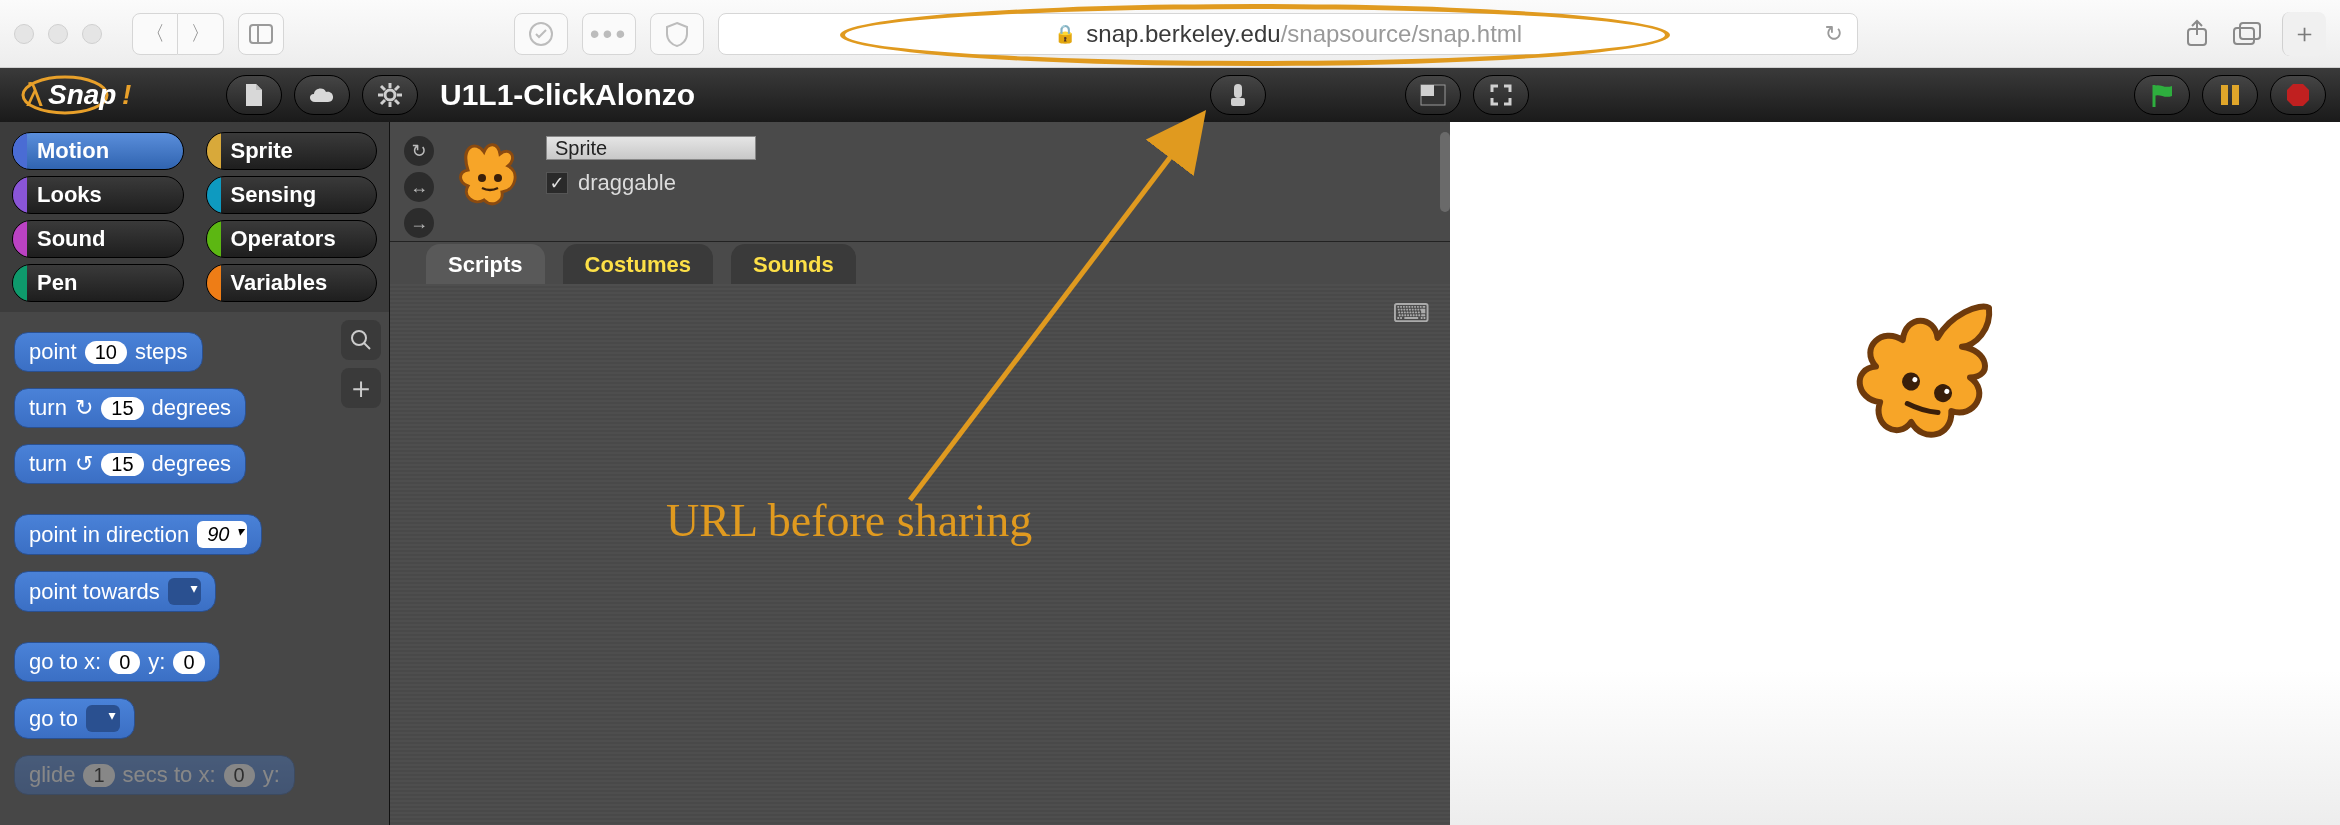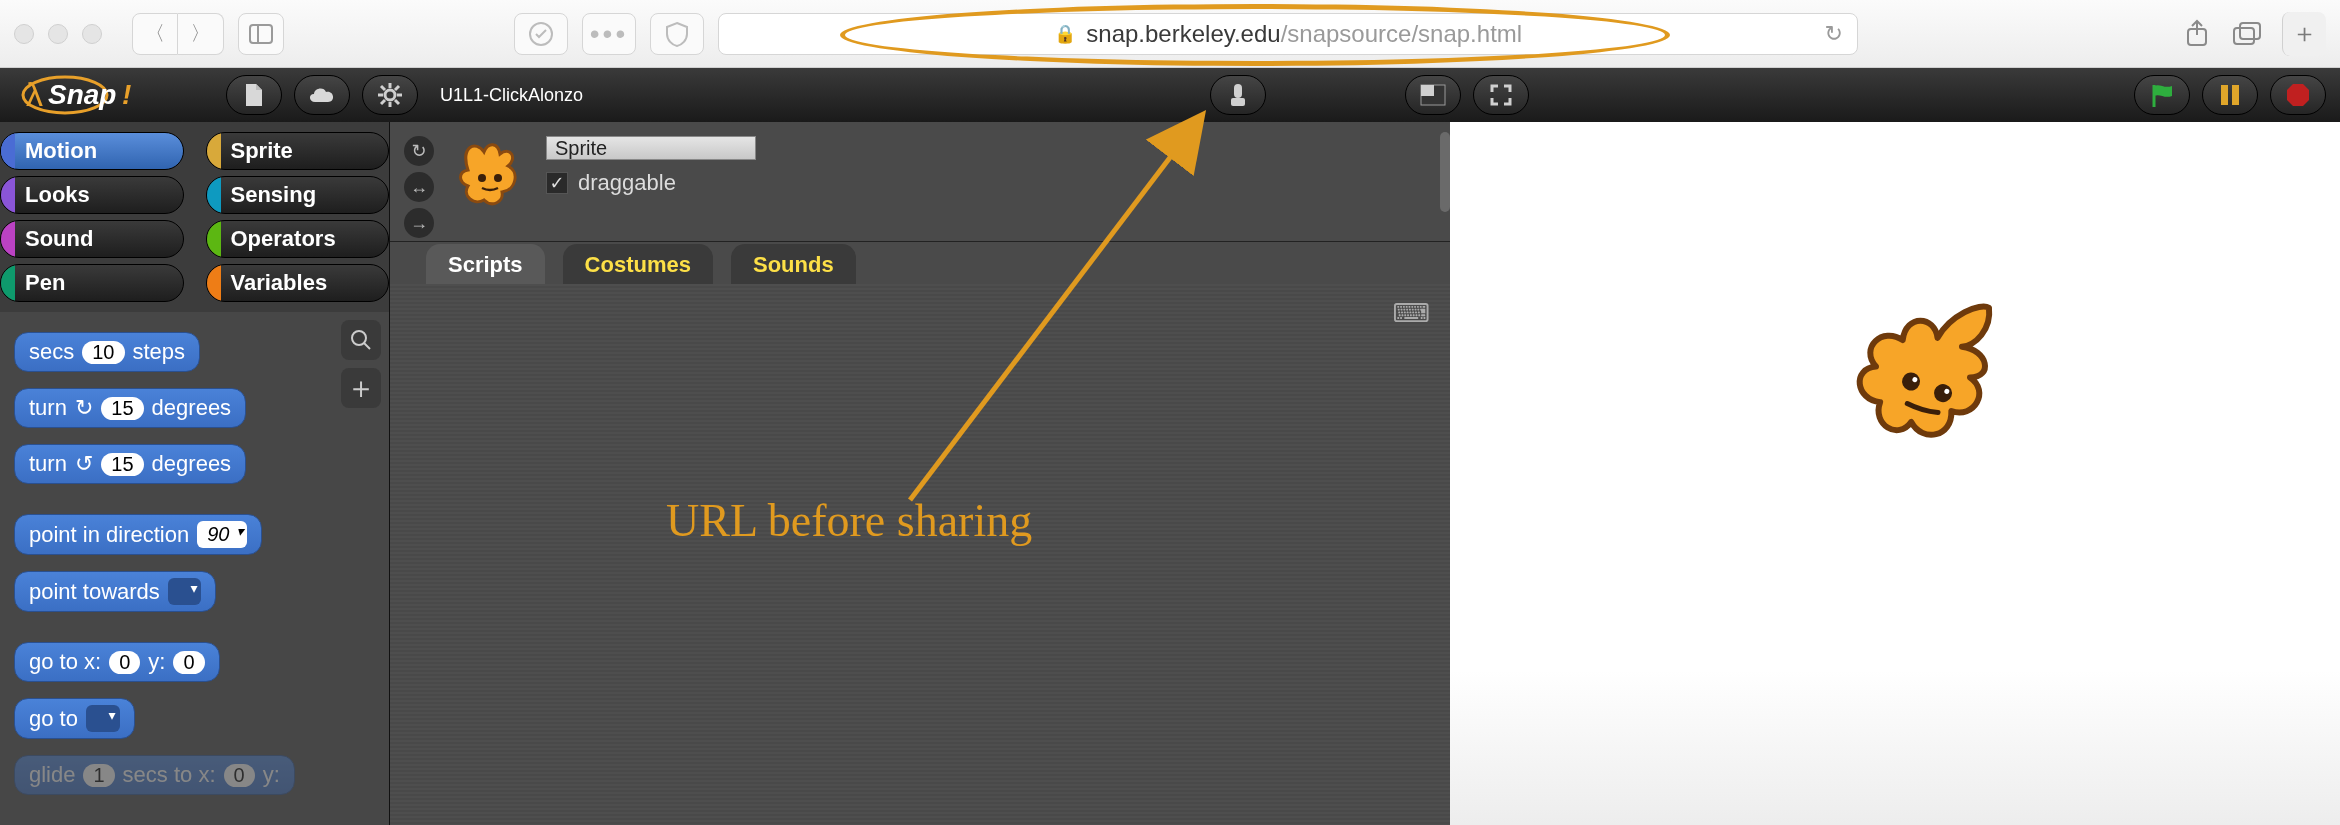--- a/index.html
+++ b/index.html
@@ -22,31 +22,31 @@
   .urlbar .reload{ position:absolute; right:14px; color:#9a9a9a; font-size:22px;}
   .share-btn,.tabs-btn,.plus-btn{ width:50px; height:44px; display:flex; align-items:center; justify-content:center; color:#7a7a7a; font-size:26px; border-radius:8px;}
   .plus-btn{ border-left:1px solid #d0d0d0; margin-left:10px; width:44px; background:#f0f0f0;}
   .url-circle{ position:absolute; border:5px solid #e09a1f; border-radius:50%/50%; width:830px; height:62px; left:840px; top:4px; pointer-events:none;}
 
   
   .snap-toolbar{ height:54px; background:linear-gradient(#3a3a3a,#1a1a1a); display:flex; align-items:center; padding:0 14px; gap:12px; position:relative;}
   .logo{ width:200px; height:50px; display:flex; align-items:center; padding-left:6px;}
   .tb-btn{ height:40px; min-width:56px; background:linear-gradient(#454545,#252525); border:1px solid #000; border-radius:20px; display:flex; align-items:center; justify-content:center; color:#d0d0d0;}
   .tb-btn svg{display:block;}
-  .proj-title{ color:#fff; font-size:18px; font-weight:400; margin-left:10px;}
+  .proj-title{ color:#fff; font-size:30px; font-weight:700; margin-left:10px;}
   .tb-spacer{flex:1;}
   .tb-right{ display:flex; gap:12px; align-items:center;}
   .flag{ color:#2eae3e;}
 
   
   .main{ display:flex; height:calc(825px - 68px - 54px); }
 
   
   .palette{ width:390px; background:#3c3c3c; display:flex; flex-direction:column; border-right:1px solid #111;}
-  .cat-grid{ display:grid; grid-template-columns:1fr 1fr; gap:6px 22px; padding:10px 0;}
+  .cat-grid{ display:grid; grid-template-columns:1fr 1fr; gap:6px 22px; padding:10px 12px;}
   .cat{ height:38px; border-radius:19px; display:flex; align-items:center; padding-left:10px; font-size:22px; font-weight:600; color:#fff; background:linear-gradient(#3a3a3a,#1e1e1e); border:1px solid #000; position:relative; overflow:hidden;}
   .cat .stripe{ position:absolute; left:0; top:0; bottom:0; width:14px; border-radius:19px 0 0 19px;}
   .cat .lbl{ margin-left:14px;}
   .cat.selected{ background:linear-gradient(#5a8edb,#3064b0);}
   .blocks-area{ flex:1; padding:12px 14px; overflow:hidden; position:relative; background:#474747;}
   .side-tools{ position:absolute; right:8px; top:8px; display:flex; flex-direction:column; gap:8px;}
   .side-tool{ width:40px; height:40px; background:#3a3a3a; border-radius:8px; display:flex; align-items:center; justify-content:center; color:#ccc; font-size:24px;}
   .block{ background:linear-gradient(#4a82d8,#3b6fc4); border:1px solid #2a5090; border-radius:14px; color:#fff; font-size:22px; font-weight:500; padding:6px 14px; margin:8px 0; display:inline-flex; align-items:center; gap:8px; position:relative;}
   .block .slot{ background:#fff; color:#000; border-radius:12px; padding:0 10px; font-size:20px; min-width:30px; text-align:center;}
   .block .dd{ background:#2a5090; color:#fff; border-radius:6px; padding:2px 18px 2px 10px; font-size:20px; position:relative;}
@@ -258,21 +258,21 @@
         <div class="side-tool">
           <svg width="22" height="22">
               <circle cx="9" cy="9" r="7" fill="none" stroke="#ccc" stroke-width="2"></circle>
               <line x1="14" y1="14" x2="20" y2="20" stroke="#ccc" stroke-width="2"></line>
             </svg>
         </div>
         <div class="side-tool" style="font-size:30px;">＋</div>
       </div>
 
       <div class="block">
-        <span>secs</span>
+        <span>point</span>
         <span class="slot">10</span>
         <span>steps</span>
       </div><br>
       <div class="block">
         <span>turn</span>
         <span>↻</span>
         <span class="slot">15</span>
         <span>degrees</span>
       </div><br>
       <div class="block">

